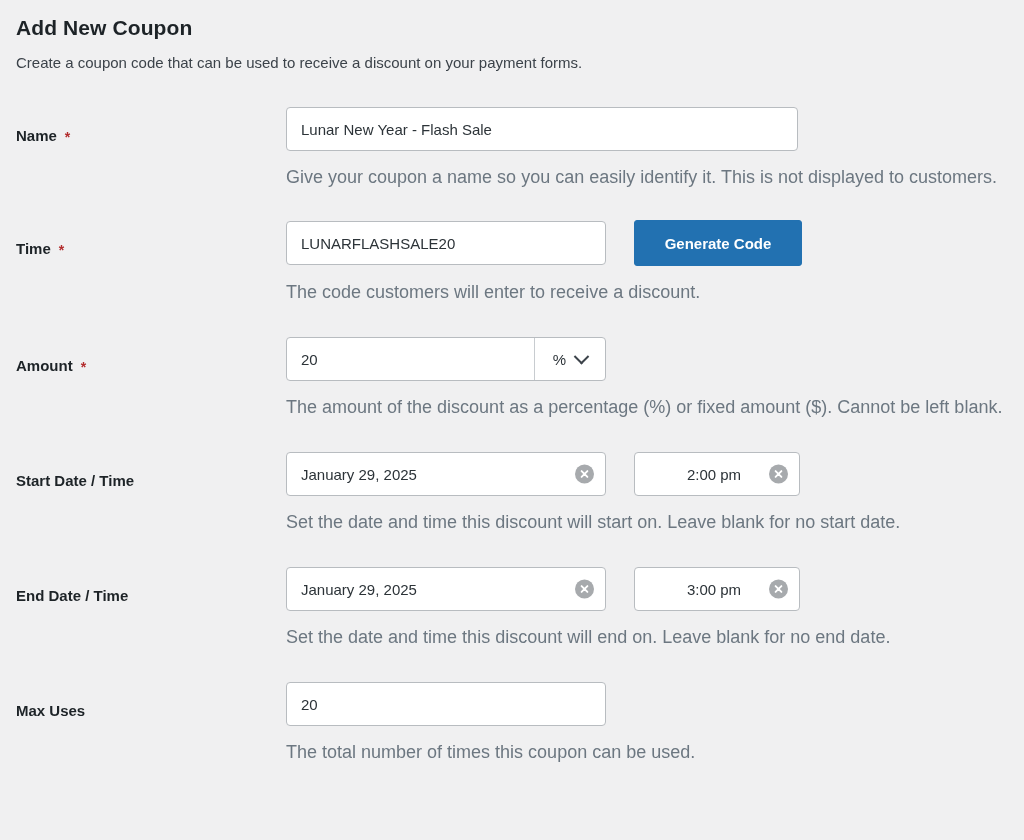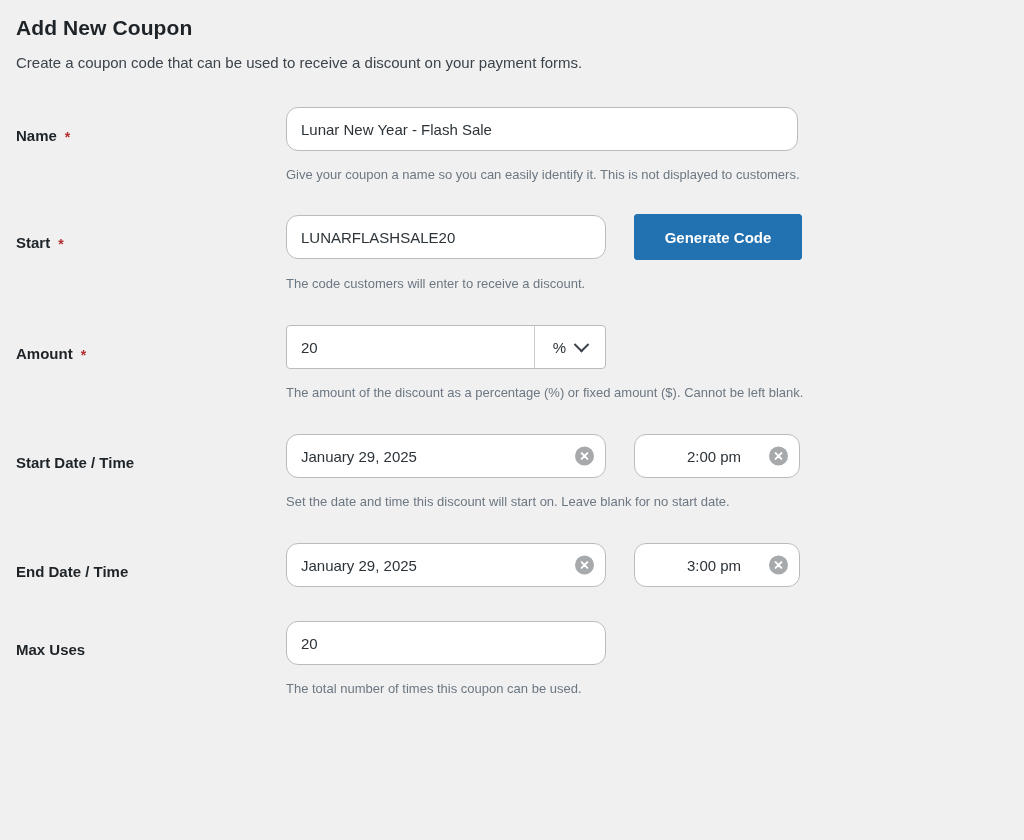--- a/index.html
+++ b/index.html
@@ -73,21 +73,21 @@
     align-items: center;
     gap: 28px;
   }
 
   
   .txt {
     box-sizing: border-box;
     height: 44px;
     background: #fff;
     border: 1px solid #b8bcc0;
-    border-radius: 12px;
+    border-radius: 4px;
     font-family: "Liberation Sans", sans-serif;
     font-size: 15px;
     color: #2c3338;
     padding: 0 14px;
     outline: none;
     display: block;
   }
   .txt::placeholder { color: #8c8f94; }
 
   .w-name  { width: 512px; }
@@ -175,21 +175,21 @@
     color: #fff;
     font-family: "Liberation Sans", sans-serif;
     font-size: 15px;
     font-weight: bold;
     cursor: pointer;
     line-height: 1;
   }
 
   
   .help {
-    font-size: 13px;
+    font-size: 18px;
     color: #6c7781;
     margin-top: 16px;
   }
 
   
   .row-name    { margin-top: 0px; }
   .row-code    { margin-top: 32px; }
   .row-amount  { margin-top: 34px; }
   .row-start   { margin-top: 34px; }
   .row-end     { margin-top: 34px; }
@@ -218,21 +218,21 @@
       <div class="field-cell">
         <div class="field-line">
           <input class="txt w-name" type="text" value="Lunar New Year - Flash Sale" style="">
         </div>
         <div class="help">Give your coupon a name so you can easily identify it. This is not displayed to customers.</div>
       </div>
     </div>
 
     <div class="row row-code">
       <div class="label-cell">
-        <span>Start</span><span class="req">*</span>
+        <span>Time</span><span class="req">*</span>
       </div>
       <div class="field-cell">
         <div class="field-line">
           <input class="txt w-code" type="text" value="LUNARFLASHSALE20" style="">
           <button class="btn-primary">Generate Code</button>
         </div>
         <div class="help">The code customers will enter to receive a discount.</div>
       </div>
     </div>
 
@@ -293,20 +293,21 @@
           </span>
           <span class="clearable">
             <input class="txt w-time" type="text" value="3:00 pm" style="">
             <button class="clear-btn">
               <svg width="11" height="11" viewBox="0 0 11 11" aria-hidden="true">
                 <path d="M2.6 2.6 L8.4 8.4 M8.4 2.6 L2.6 8.4" stroke="#ffffff" stroke-width="1.9" stroke-linecap="round"></path>
               </svg>
             </button>
           </span>
         </div>
+        <div class="help">Set the date and time this discount will end on. Leave blank for no end date.</div>
       </div>
     </div>
 
     <div class="row row-max">
       <div class="label-cell">Max Uses</div>
       <div class="field-cell">
         <div class="field-line">
           <input class="txt w-max" type="text" value="20" style="">
         </div>
         <div class="help">The total number of times this coupon can be used.</div>

